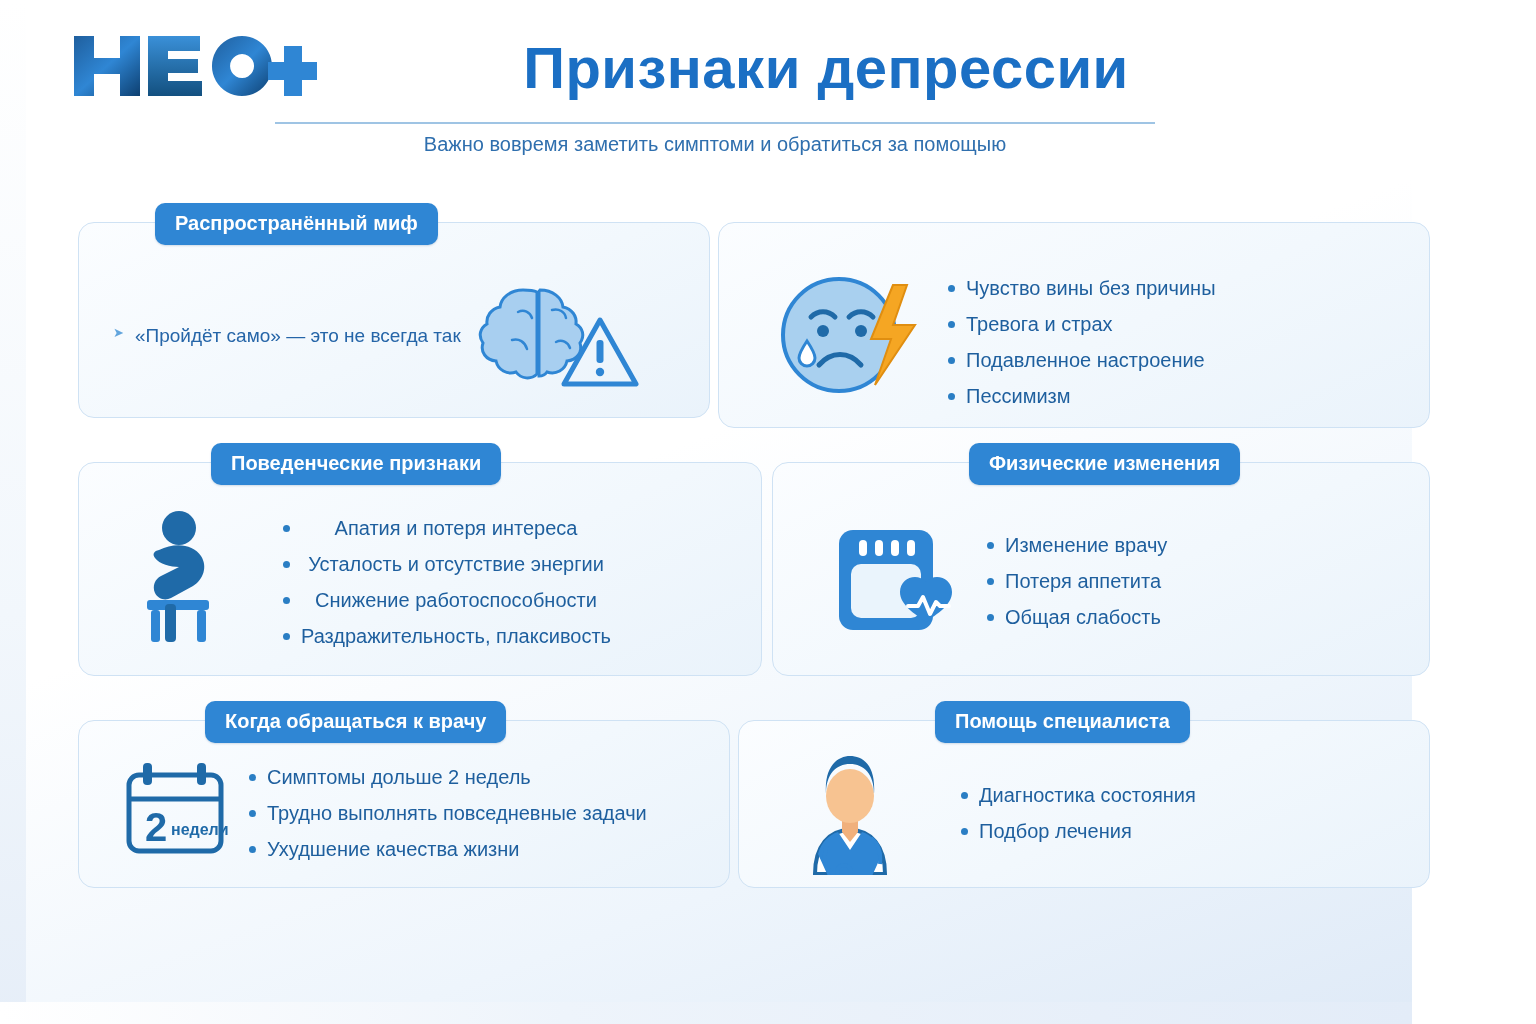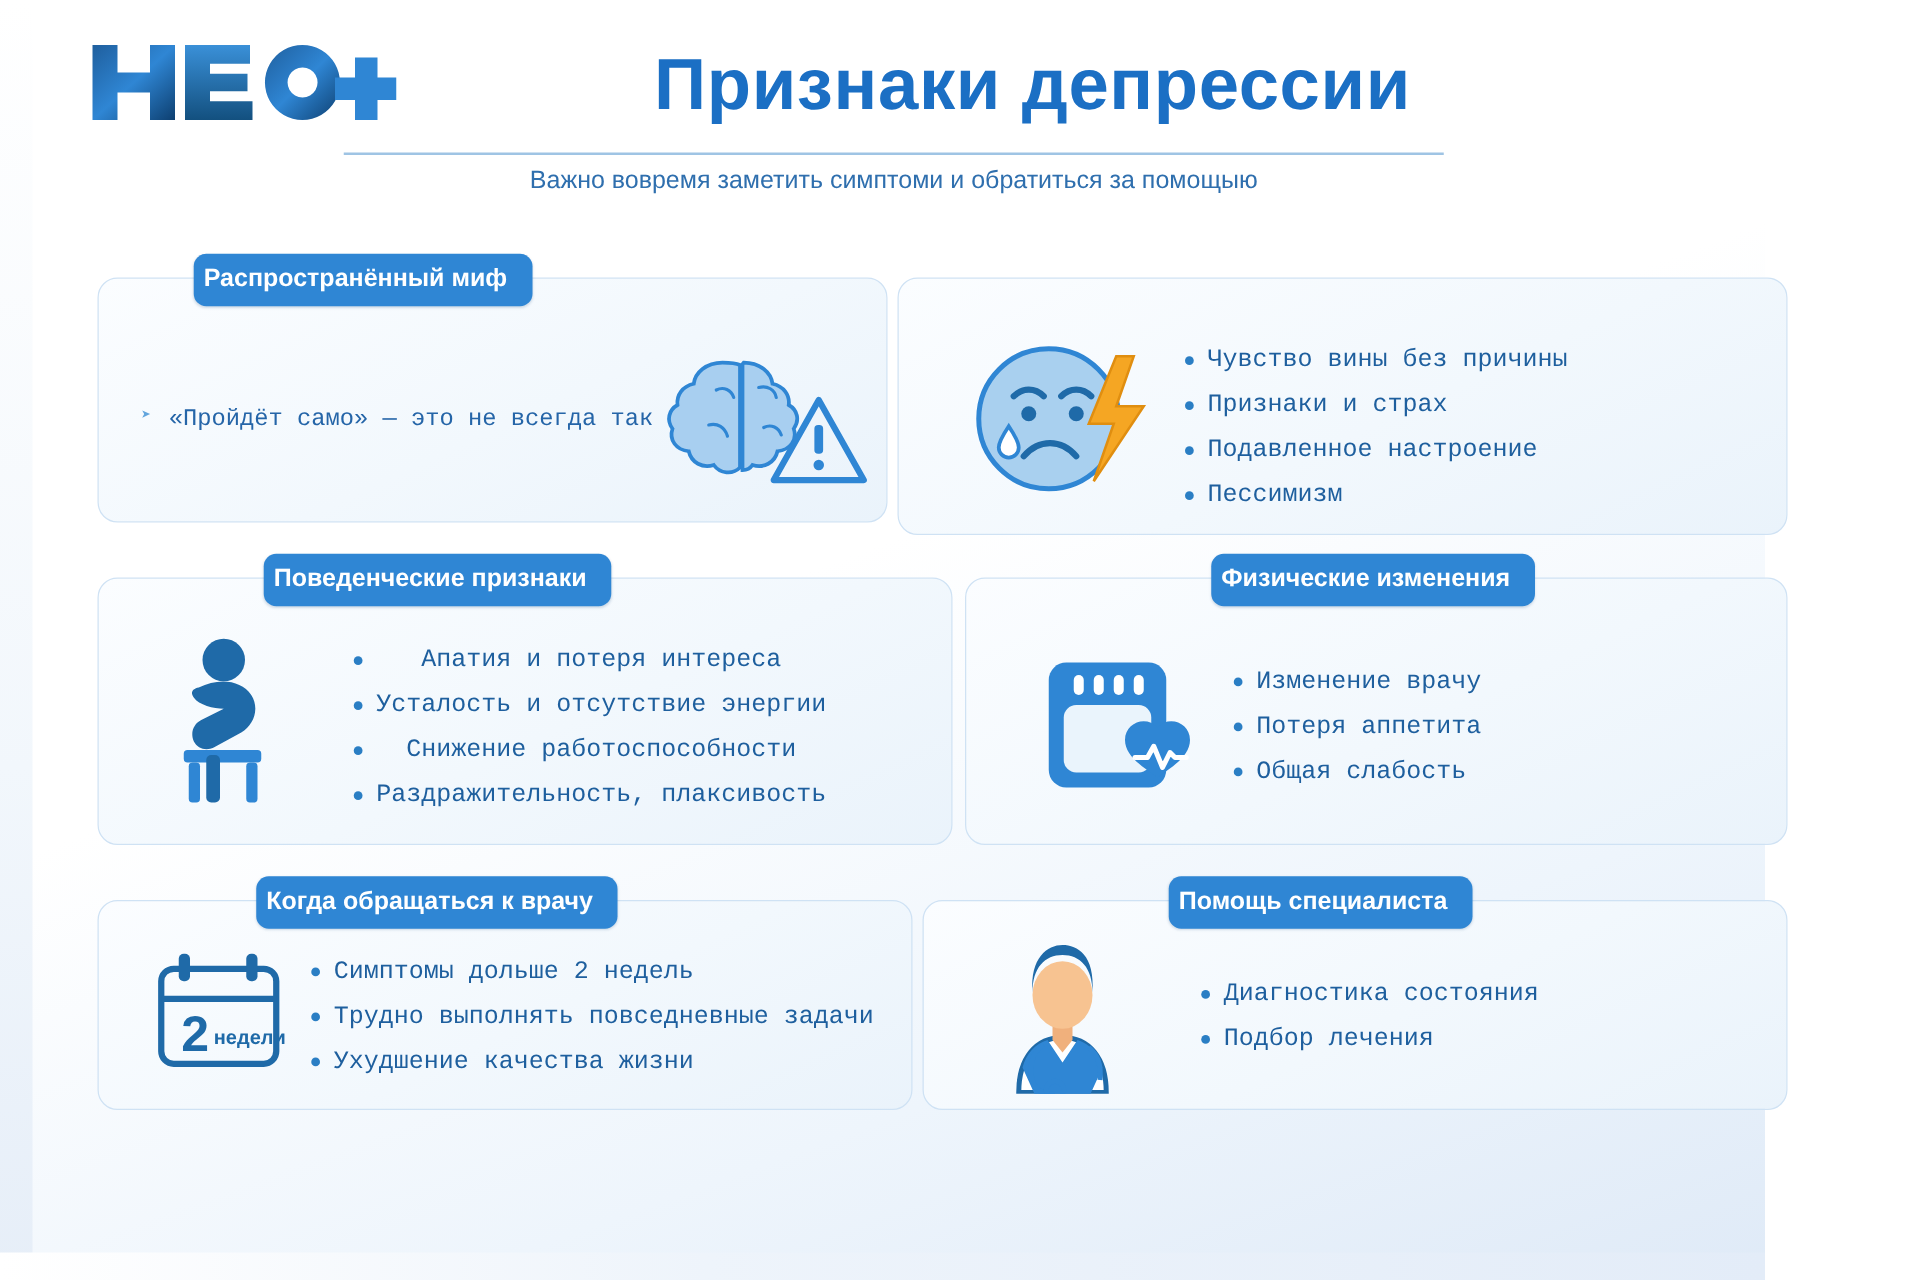--- a/index.html
+++ b/index.html
@@ -85,21 +85,21 @@
     border-radius: 16px;
     box-sizing: border-box;
   }
   .card-title {
     position: absolute;
     top: -20px;
     background: #2f86d4;
     color: #ffffff;
     font-size: 20px;
     font-weight: bold;
-    padding: 9px 20px 10px 8px;
+    padding: 9px 20px 10px 20px;
     border-radius: 10px;
     white-space: nowrap;
     box-shadow: 0 1px 2px rgba(20,70,120,0.18);
   }
   .card-title.light { background: #3f93dd; }
 
   .card-body {
     position: absolute;
     left: 0; right: 0; top: 0; bottom: 0;
     display: flex;
@@ -112,21 +112,20 @@
     list-style: none;
   }
   ul.list li {
     position: relative;
     padding-left: 22px;
     font-size: 20px;
     color: #1e5f9e;
     margin: 11px 0;
     line-height: 1.25;
     white-space: nowrap;
-    font-family: Liberation Mono, monospace;
   }
   ul.list li::before {
     content: "";
     position: absolute;
     left: 4px;
     top: 9px;
     width: 7px;
     height: 7px;
     border-radius: 50%;
     background: #2a7ec4;
@@ -223,21 +222,21 @@
           <path d="M82 52c7-7 17-7 24 0" fill="none" stroke="#1f6aa8" stroke-width="5" stroke-linecap="round"></path>
           <circle cx="56" cy="66" r="6" fill="#1f6aa8"></circle>
           <circle cx="94" cy="66" r="6" fill="#1f6aa8"></circle>
           <path d="M52 100c12-14 30-14 42 0" fill="none" stroke="#1f6aa8" stroke-width="5" stroke-linecap="round"></path>
           <path d="M40 76c6 9 8 13 8 17a8 8 0 0 1-16 0c0-4 2-8 8-17z" fill="#ffffff" stroke="#2f86d4" stroke-width="3"></path>
           <path d="M126 20 L104 74 h20 l-16 46 L148 60 h-22 l14-40z" fill="#f5a623" stroke="#e08e10" stroke-width="2"></path>
         </svg>
       </div>
       <ul class="list" style="margin-top:14px;">
         <li>Чувство вины без причины</li>
-        <li>Признаки и страх</li>
+        <li>Тревога и страх</li>
         <li>Подавленное настроение</li>
         <li>Пессимизм</li>
       </ul>
     </div>
   </div>
 
   <div class="card" style="left:78px; top:462px; width:684px; height:214px;text-align:center;">
     <div class="card-title" style="left:132px;">Поведенческие признаки</div>
     <div class="card-body" style="padding:26px 18px 10px 30px;">
       <div class="icon-box" style="width:170px;">

